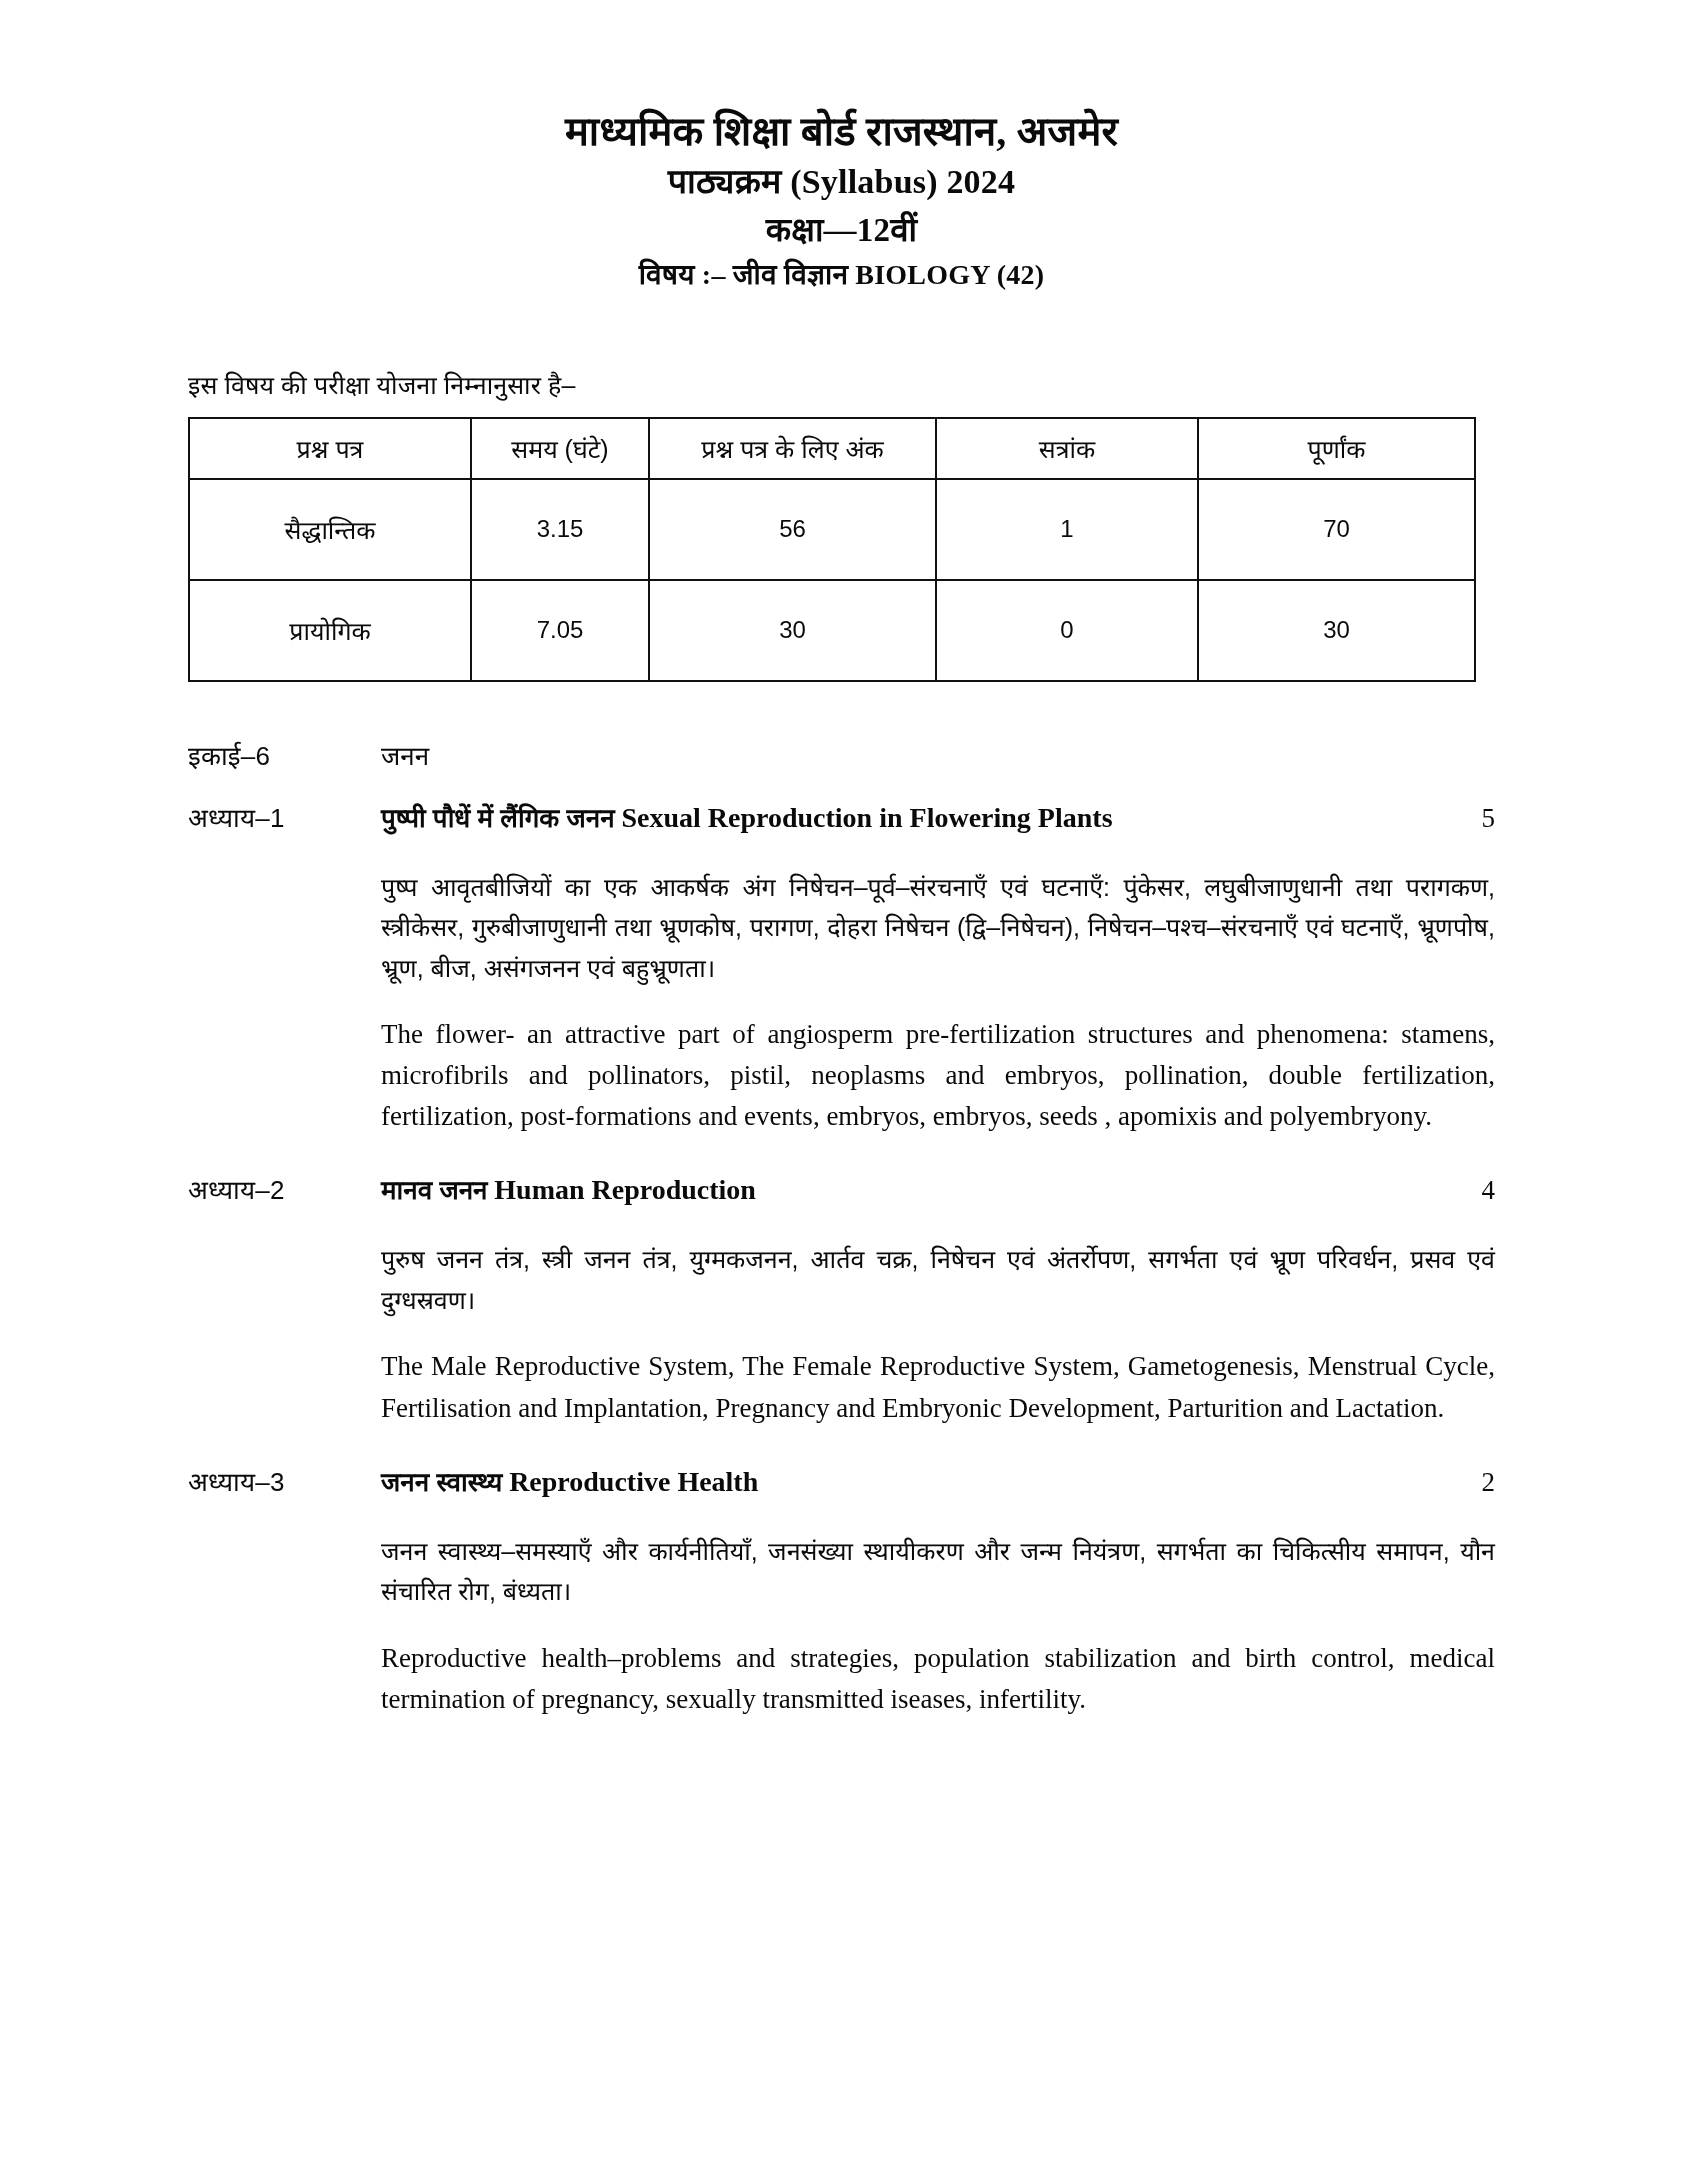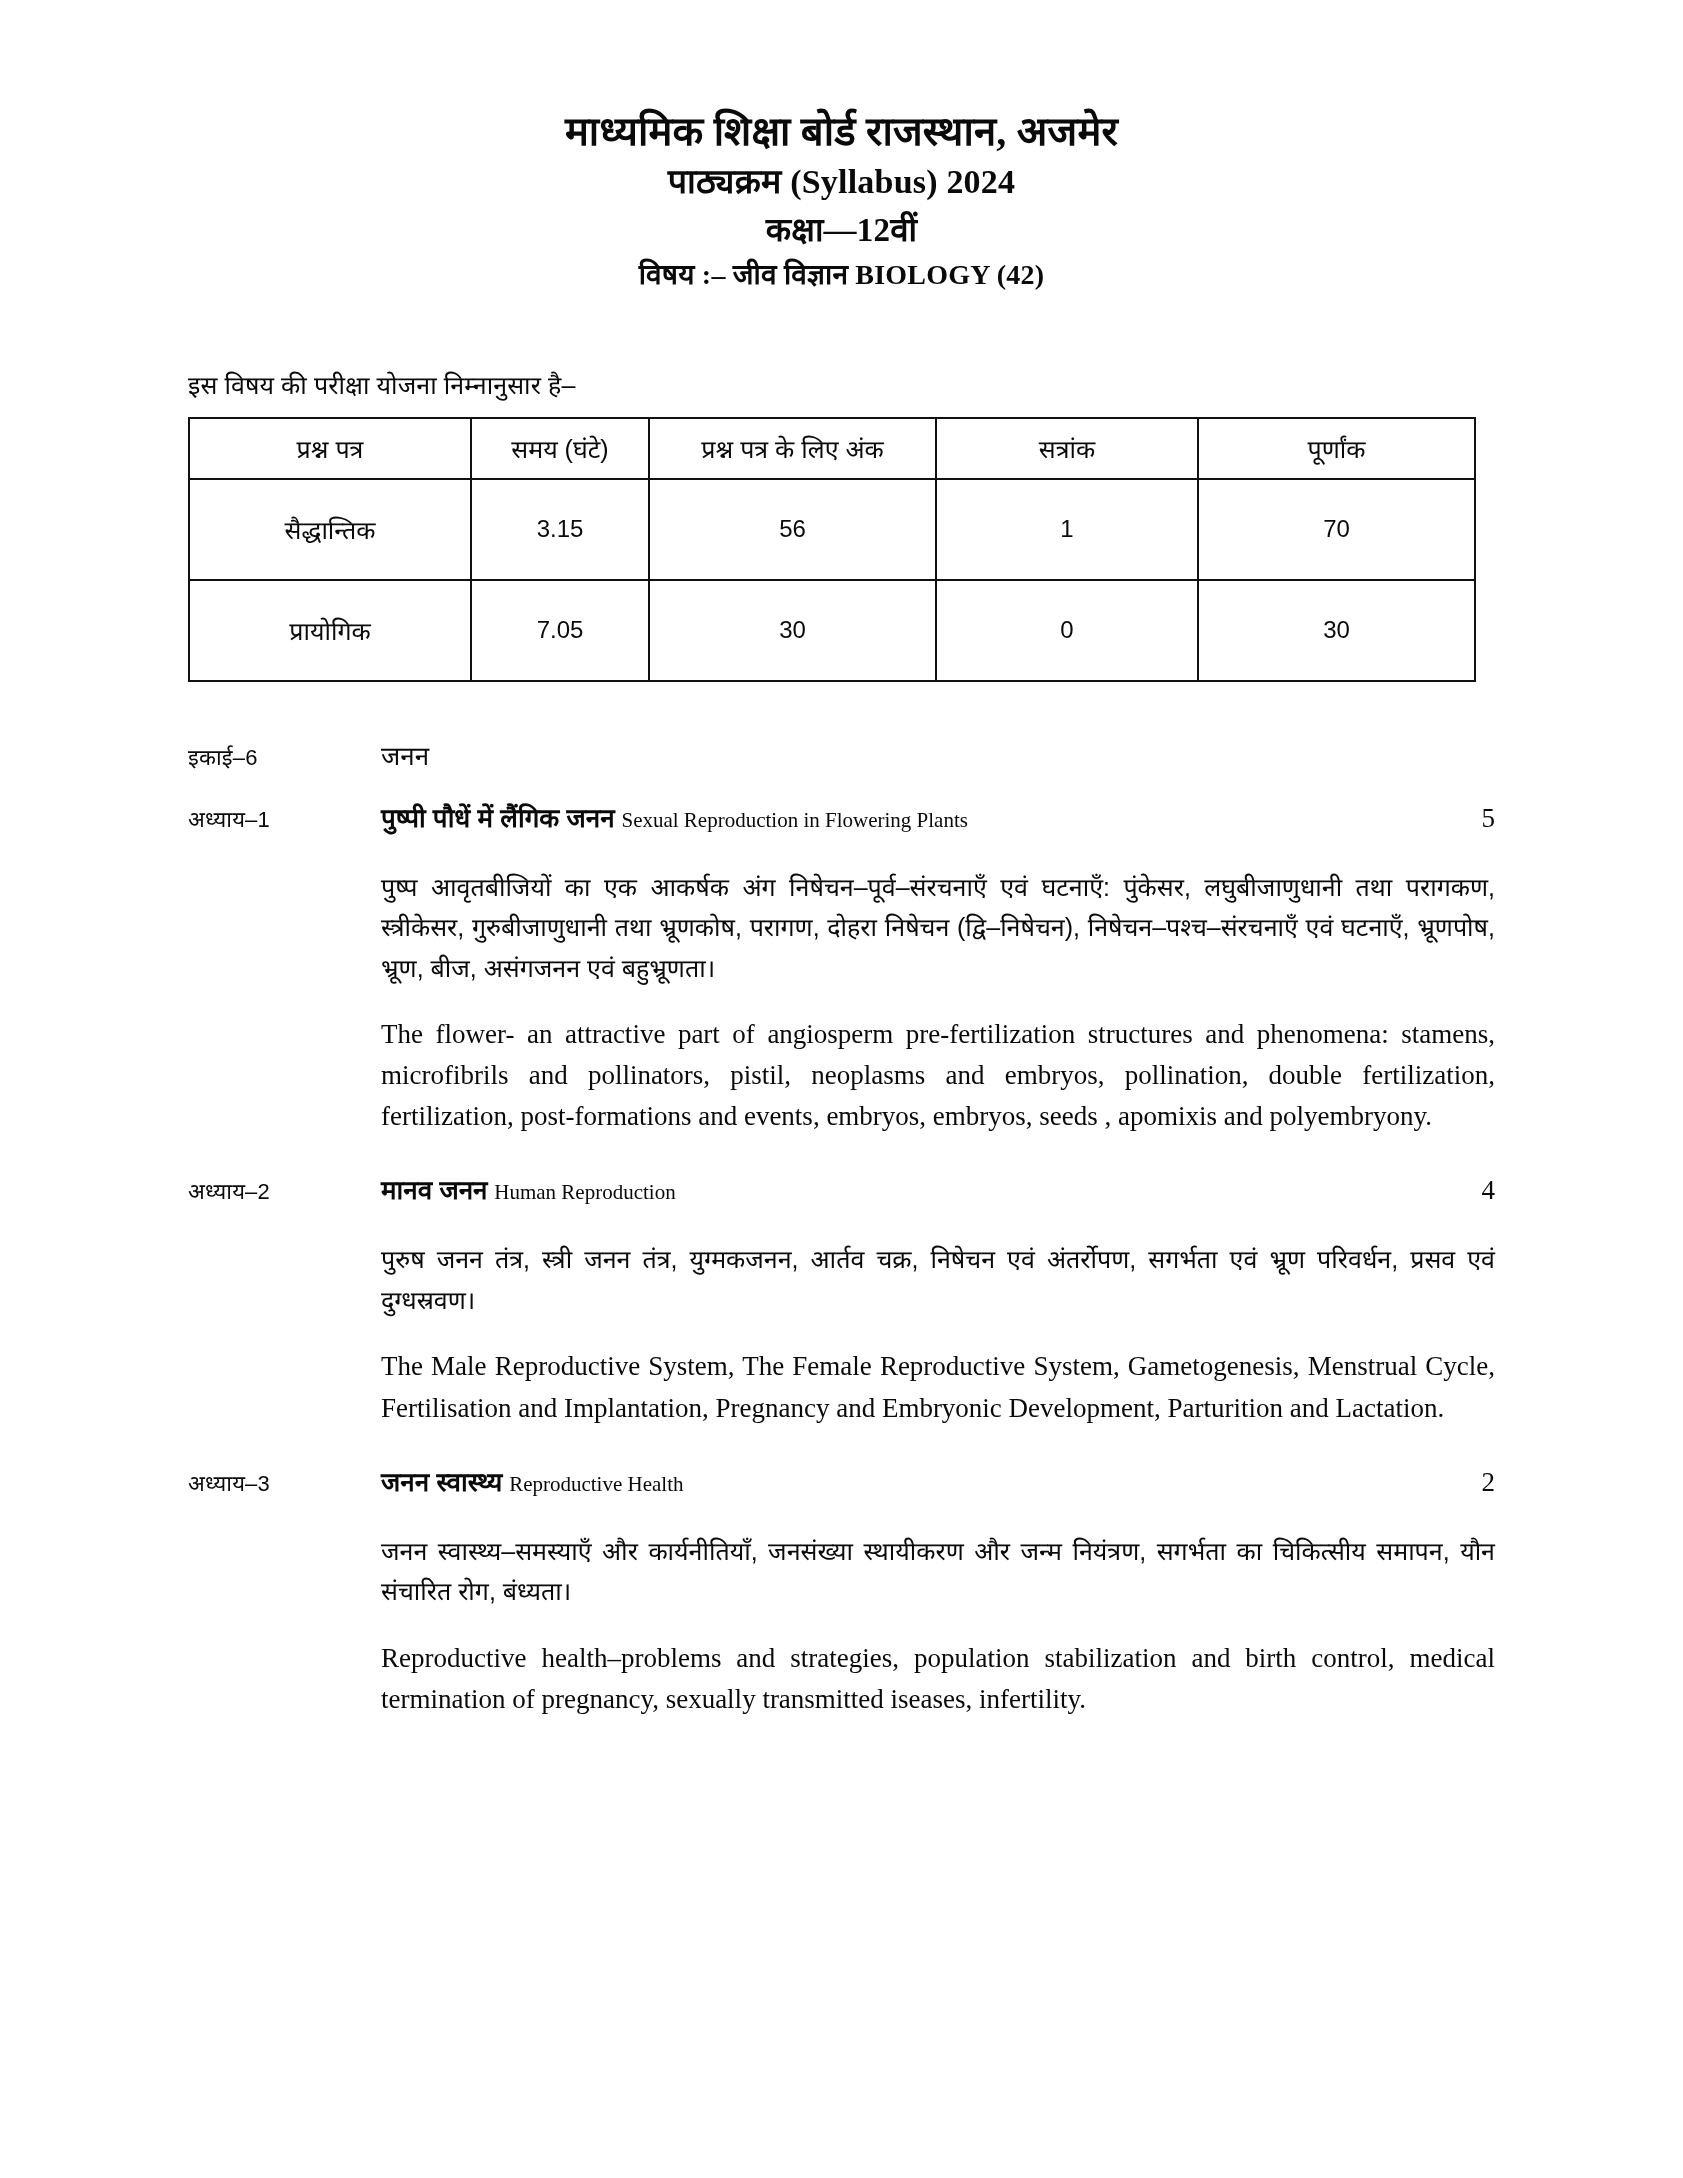--- a/index.html
+++ b/index.html
@@ -95,37 +95,37 @@
     margin-left: 188px;
     width: 1307px;
   }
   .row.unit { margin-bottom: 26px; }
   .row.chapter { margin-bottom: 14px; }
 
   .col-label {
     width: 193px;
     flex: 0 0 193px;
     font-family: "Liberation Sans", "DejaVu Sans", sans-serif;
-    font-size: 22px;
+    font-size: 26px;
     font-weight: 400;
     letter-spacing: 0.2px;
   }
   .col-title {
     flex: 1 1 auto;
     font-size: 27px;
   }
   .col-title .dev {
     font-family: "Liberation Sans", "DejaVu Sans", sans-serif;
     font-weight: 700;
     font-size: 26px;
   }
   .col-title .eng {
     font-family: "Liberation Serif", "DejaVu Serif", serif;
-    font-weight: 400;
-    font-size: 21px;
+    font-weight: 700;
+    font-size: 28px;
   }
   .row.unit .col-title .dev {
     font-weight: 400;
   }
   .col-marks {
     flex: 0 0 69px;
     text-align: right;
     font-size: 27px;
     font-family: "Liberation Serif", "DejaVu Serif", serif;
     font-weight: 400;

